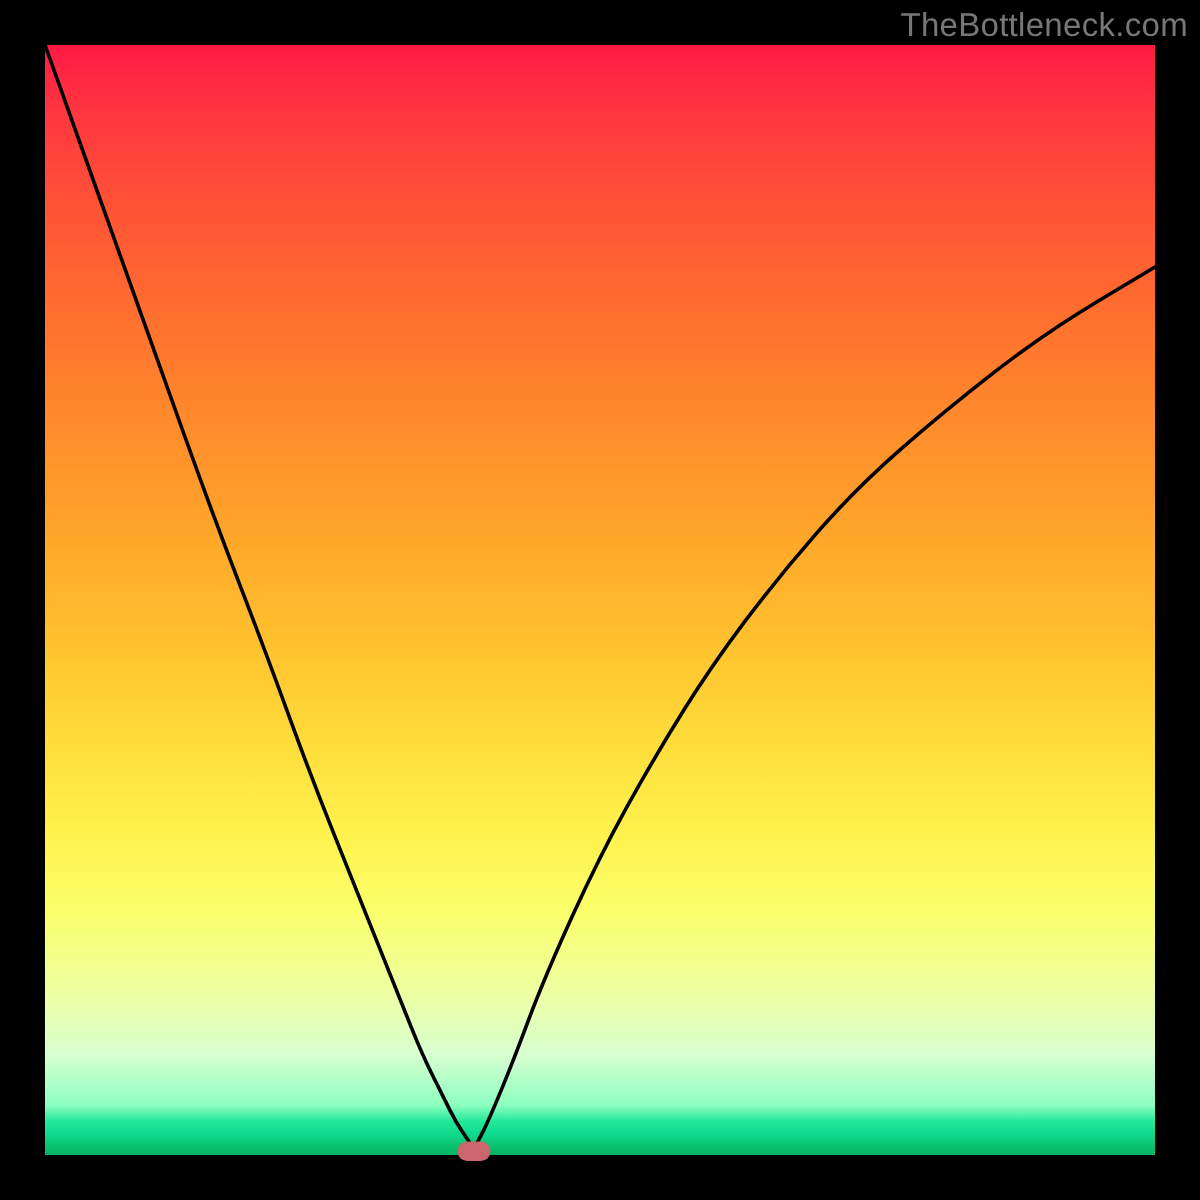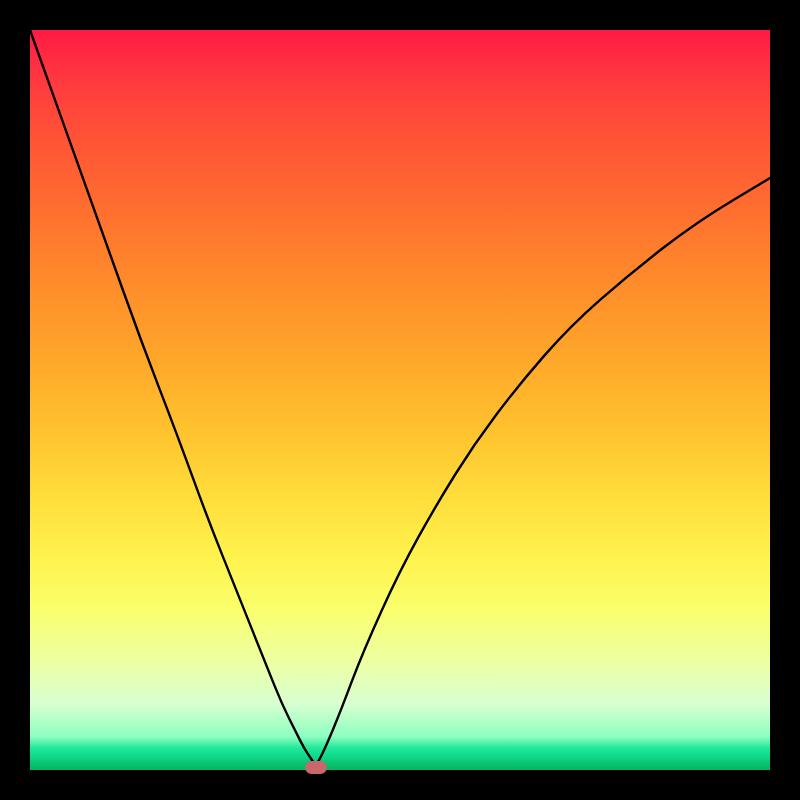--- a/index.html
+++ b/index.html
@@ -68,20 +68,21 @@
     width: 22px;
     height: 13px;
     background: #c9676c;
     border-radius: 7px;
   }
 </style>
 </head>
 <body>
 
 <div class="frame">
+  <div class="attribution">TheBottleneck.com</div>
 
   <div class="plot-area">
     <svg class="curve" viewBox="0 0 740 740" preserveAspectRatio="none">
       <path id="curve-path" fill="none" stroke="#000" stroke-width="2.4" stroke-linecap="round" d="M 0.00 0.00 Q 0.00 0.00 18.50 51.80 Q 37.00 103.60 55.50 155.40 Q 74.00 207.20 92.50 259.00 Q 111.00 310.80 129.50 358.90 Q 148.00 407.00 162.80 447.70 Q 177.60 488.40 192.40 525.40 Q 207.20 562.40 222.00 599.40 Q 236.80 636.40 244.20 654.90 Q 251.60 673.40 259.00 688.20 Q 266.40 703.00 270.10 710.40 Q 273.80 717.80 277.50 723.35 Q 281.20 728.90 283.42 732.23 Q 285.64 735.56 287.12 733.34 Q 288.60 731.12 292.30 723.72 Q 296.00 716.32 303.40 698.56 Q 310.80 680.80 321.90 651.20 Q 333.00 621.60 351.50 580.90 Q 370.00 540.20 388.50 506.90 Q 407.00 473.60 425.50 444.00 Q 444.00 414.40 466.20 384.80 Q 488.40 355.20 514.30 325.60 Q 540.20 296.00 569.80 270.10 Q 599.40 244.20 632.70 218.30 Q 666.00 192.40 703.00 170.20 T 740.00 148.00"></path>
     </svg>
     <div id="min-marker" class="marker" style="left: 274.64px; top: 731.04px;"></div>
   </div>
 </div>
 
 </body></html>

